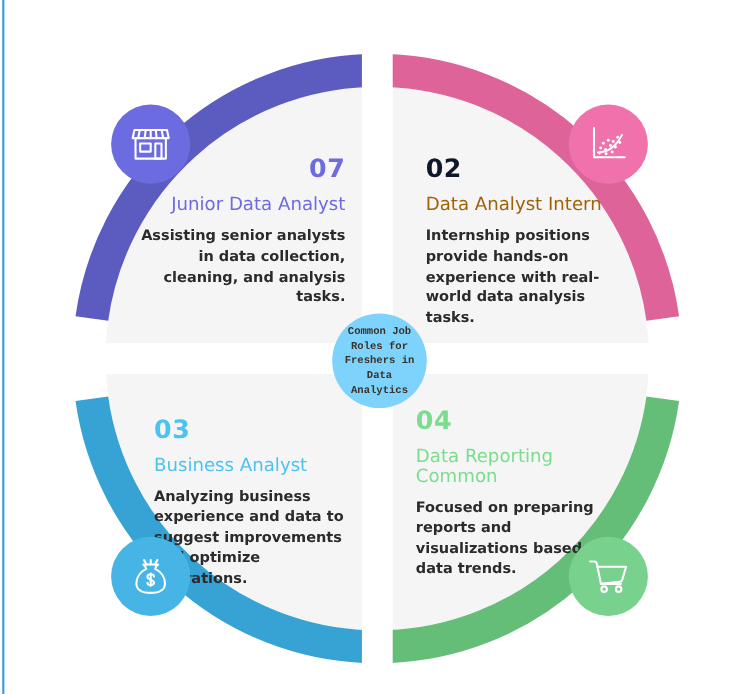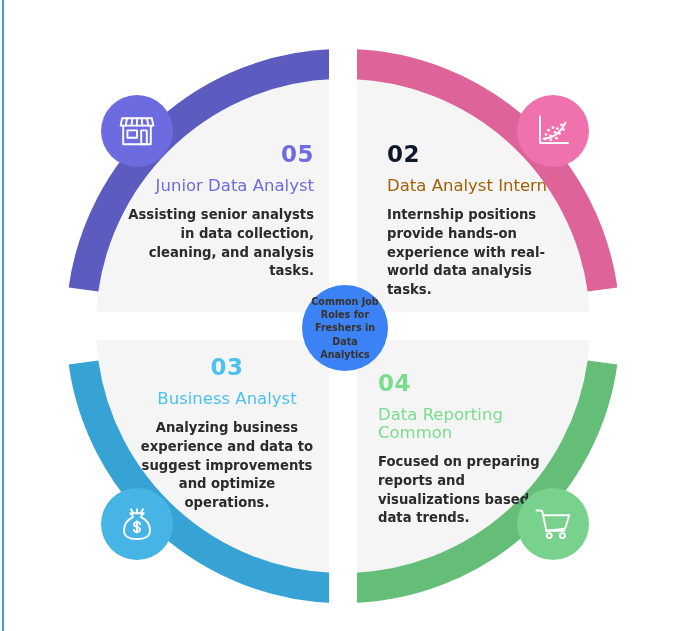--- a/index.html
+++ b/index.html
@@ -58,21 +58,21 @@
   .pbody {
     font-size: 13.2px;
     font-weight: 600;
     color: #2b2b2b;
     line-height: 1.42;
     margin: 0;
   }
 
   #panel-1 { left: 128px; top: 143px; width: 186px; text-align: right; }
   #panel-2 { left: 387px; top: 143px; width: 192px; text-align: left; }
-  #panel-3 { left: 140px; top: 356px; width: 174px; text-align: center; }
+  #panel-3 { left: 140px; top: 380px; width: 174px; text-align: left; }
   #panel-4 { left: 378px; top: 372px; width: 192px; text-align: left; }
 
   
   .bubble {
     position: absolute;
     width: 72px;
     height: 72px;
     border-radius: 50%;
     display: flex;
     align-items: center;
@@ -85,24 +85,25 @@
   .bubble svg { display: block; }
 
   
   #hub {
     position: absolute;
     left: 302px;
     top: 285px;
     width: 86px;
     height: 86px;
     border-radius: 50%;
-    background: #3b82f6;
+    background: #7dd3fc;
     display: flex;
     align-items: center;
     text-align: center;
+    font-family: Liberation Mono, monospace;
   }
   #hub-text {
     font-size: 9.6px;
     font-weight: 700;
     color: #3a3228;
     line-height: 1.36;
     white-space: pre-line;
     padding: 0 5px;
   }
 </style>
@@ -150,21 +151,21 @@
       </g>
 
       <g fill="#FFFFFF">
         <rect x="281" y="-4" width="28" height="598"></rect>
         <rect x="-4" y="281" width="598" height="28"></rect>
       </g>
     </svg>
   </div>
 
   <div class="panel" id="panel-1">
-    <div class="pnum" style="color:#6D6BE0">05</div>
+    <div class="pnum" style="color:#6D6BE0">07</div>
     <div class="ptitle" style="color:#6D6BE0">Junior Data Analyst</div>
     <p class="pbody">Assisting senior analysts in data collection, cleaning, and analysis tasks.</p>
   </div>
 
   <div class="bubble" id="bubble-1">
     <span>
       <svg width="36" height="34" viewBox="0 0 36 34" fill="none" stroke="#ffffff" stroke-width="1.9" stroke-linecap="round" stroke-linejoin="round" xmlns="http://www.w3.org/2000/svg">
         <path d="M3.2 4.2 H32.8 L34.4 11.6 H1.6 Z"></path>
         <path d="M8.1 4.2 L6.6 11.6 M13.4 4.2 L12.6 11.6 M18 4.2 V11.6 M22.6 4.2 L23.4 11.6 M27.9 4.2 L29.4 11.6"></path>
         <path d="M4.2 11.6 V30.2 H31.8 V11.6"></path>

